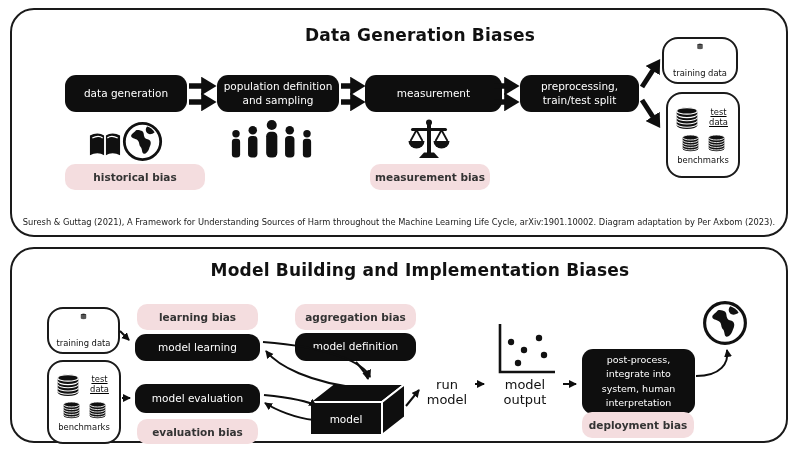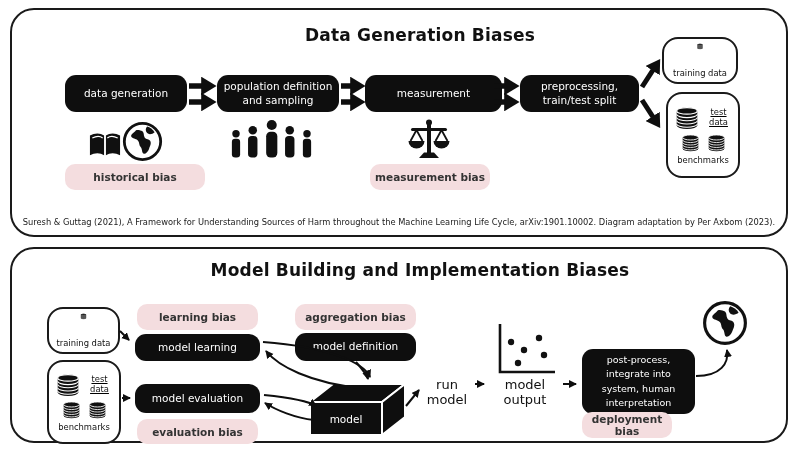--- a/index.html
+++ b/index.html
@@ -204,21 +204,21 @@
         <circle cx="44" cy="19" r="3.2"></circle>
         <circle cx="49" cy="36" r="3.2"></circle>
         <circle cx="23" cy="44" r="3.2"></circle>
       </g>
     </svg>
 
     <div class="freelabel" style="left:406px; top:128px; width:58px;">run model</div>
     <div class="freelabel" style="left:477px; top:128px; width:72px;">model output</div>
 
     <div class="bbox" style="left:570px; top:100px; width:113px; height:65px; font-size:9.5px; line-height:1.5;">post-process, integrate into system, human interpretation</div>
-    <div class="badge" style="left:570px; top:163px; width:90px; height:26px;">deployment bias</div>
+    <div class="badge" style="left:570px; top:163px; width:112px; height:26px;">deployment bias</div>
 
     <svg class="abs" style="left:690px; top:51px;" width="46" height="46" viewBox="0 0 44 44">
         <use href="#globe"></use>
       </svg>
 
     <svg class="overlay" width="778" height="196">
       <defs>
         <marker id="smHead" markerWidth="10" markerHeight="10" refX="7" refY="4" orient="auto" markerUnits="userSpaceOnUse">
           <path d="M0,0 L8,4 L0,8 Z" fill="#0e0e0e"></path>
         </marker>

